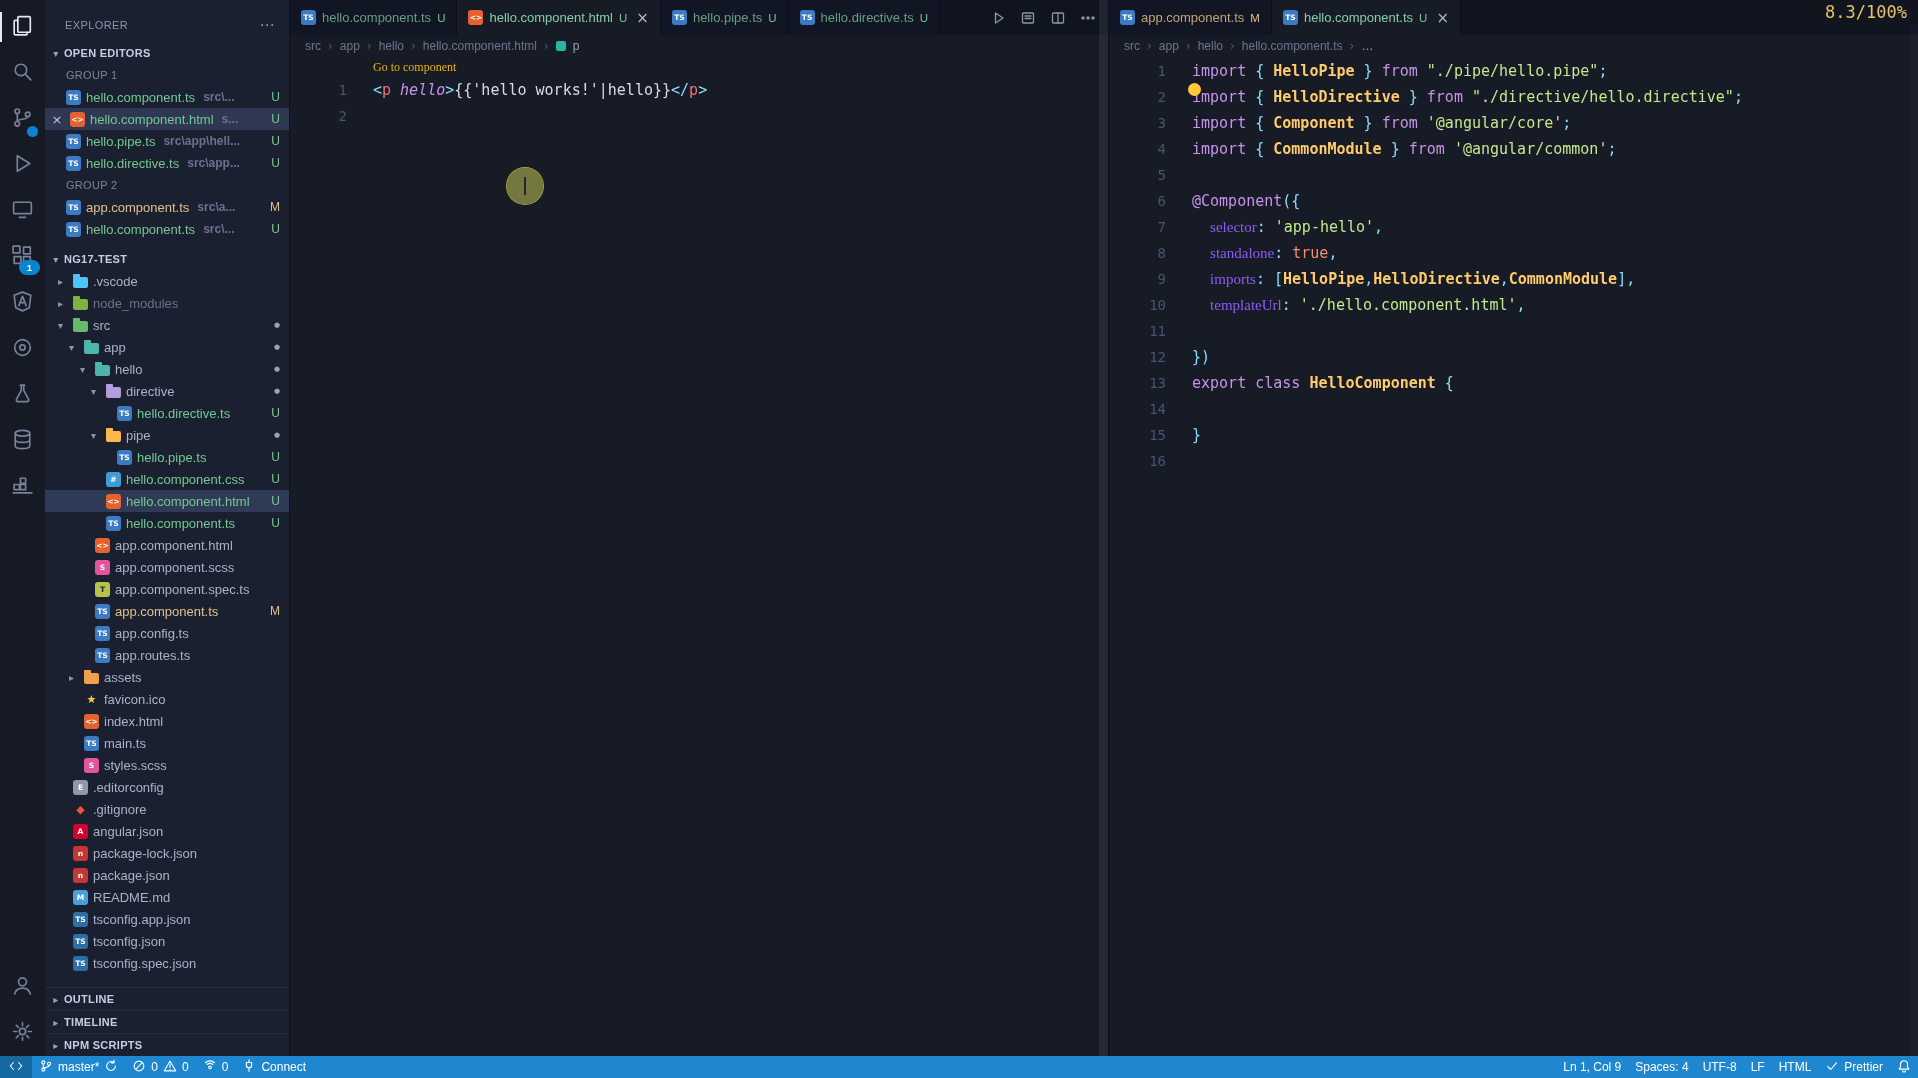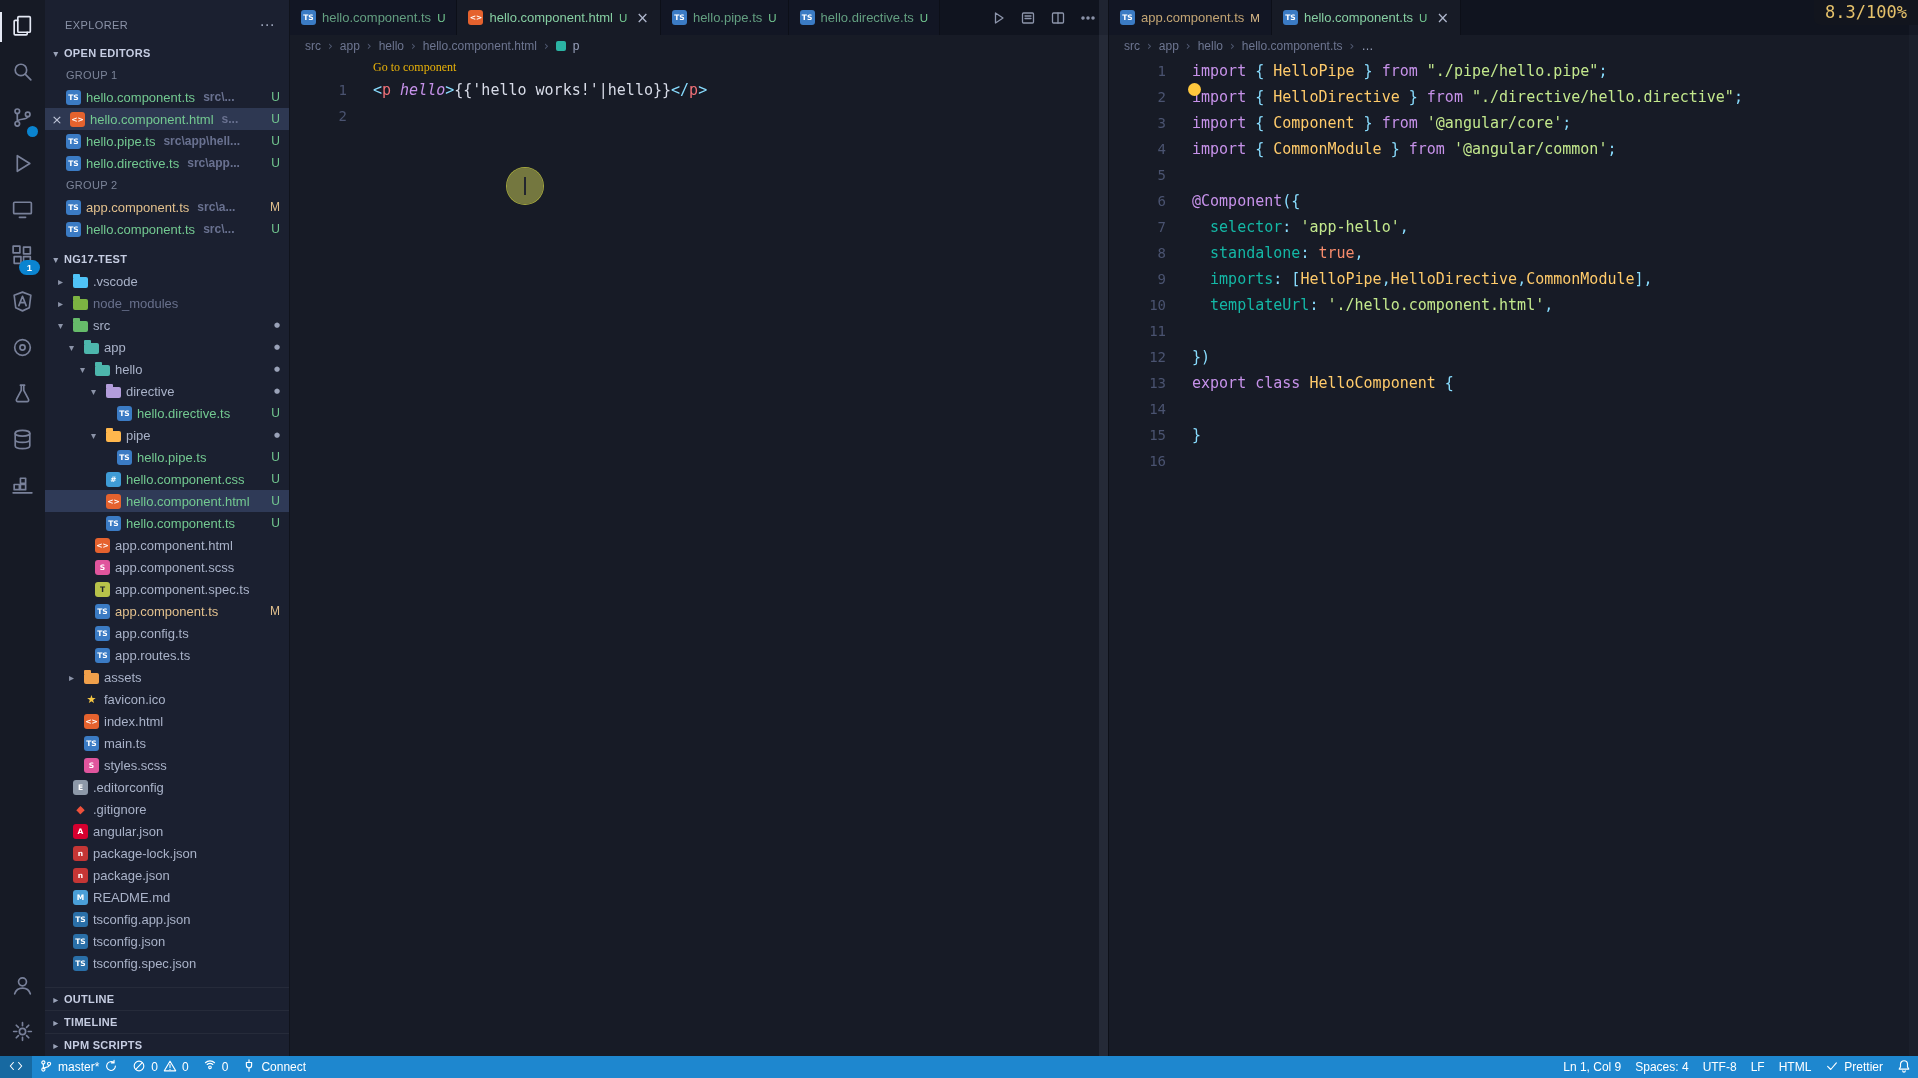--- a/index.html
+++ b/index.html
@@ -72,22 +72,22 @@
   .crumbs .sep{color:#535c75;}
   .crumbs .sym{width:10px;height:10px;border-radius:2px;background:#2bb3a3;flex:none;}
   .crumbs .last{color:#98a1bb;}
   .code{flex:1;position:relative;font-family:"DejaVu Sans Mono",monospace;font-size:15px;line-height:26px;
         padding-top:1px;overflow:hidden;}
   .codelens{height:19px;line-height:19px;padding-left:83px;font-family:Liberation Serif, serif;
             font-size:12px;color:#eab308;cursor:pointer;}
   .cl{display:flex;height:26px;white-space:pre;}
   .cl .ln{width:57px;flex:none;text-align:right;color:#4a5370;font-size:14px;}
   .cl .lt{padding-left:26px;}
-  .tk-kw{color:#c792ea;} .tk-cls{color:#ffcb6b;} .tk-str{color:#c3e88d;} .tk-pun{color:#89ddff;}
-  .tk-prop{color:#14b8a6;} .tk-bool{color:#f78c6c;} .tk-tag{color:#f07178;}
+  .tk-kw{color:#c792ea;} .tk-cls{color:#ffcb6b;font-weight:bold;} .tk-str{color:#c3e88d;} .tk-pun{color:#89ddff;}
+  .tk-prop{color:#8b5cf6;font-family:Liberation Serif, serif;} .tk-bool{color:#f78c6c;} .tk-tag{color:#f07178;}
   .tk-attr{color:#c792ea;font-style:italic;} .tk-txt{color:#a6accd;} .tk-white{color:#d8dce8;}
   .scrollstrip{position:absolute;top:0;right:0;width:9px;bottom:0;background:rgba(125,135,165,.14);}
   .scrollstrip.faint{background:rgba(125,135,165,.05);}
   .mouse-ind{position:absolute;left:217px;top:111px;width:36px;height:36px;border-radius:50%;
              background:rgba(209,212,88,.5);box-shadow:0 0 0 1px rgba(200,204,70,.8);}
   .mouse-ind::after{content:"";position:absolute;left:17px;top:9px;width:2px;height:18px;background:#23262f;}
   .bulb{position:absolute;left:79px;top:26px;width:13px;height:13px;border-radius:50%;background:#ffc83d;cursor:pointer;}
 
   
   .statusbar{height:22px;display:flex;align-items:center;background:var(--status,#1e87cf);color:#fff;font-size:12px;}

